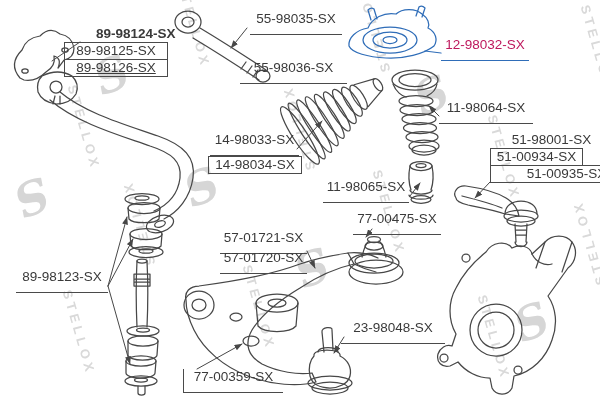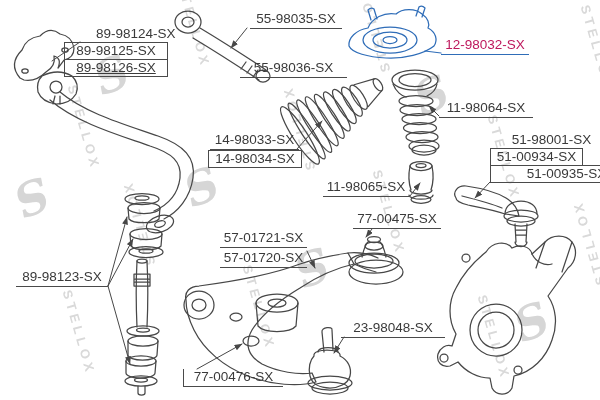--- a/index.html
+++ b/index.html
@@ -10,21 +10,21 @@
   .wm-word{font-size:13px;font-weight:bold;letter-spacing:4px;}
   .wm-s{font-family:"DejaVu Serif",serif;font-style:italic;font-weight:bold;font-size:46px;color:#d6d6d6;}
   
   .art{position:absolute;left:0;top:0;z-index:1;}
   
   .lbl{position:absolute;z-index:2;font-size:13.5px;line-height:16px;color:#3a3a3a;
        white-space:nowrap;text-align:center;}
   .stack{position:absolute;z-index:2;}
   .stack .lbl{position:static;}
   .boxed{border:1px solid #4a4a4a;padding:0 2px;background:transparent;}
-  .ul{border-bottom:1px solid #4a4a4a;padding-bottom:1px;}
+  .ul{border-bottom:1px solid #4a4a4a;padding-bottom:7px;}
   .blue{color:#be185d;border-color:#2f6db8;}
   .lft{border-left:1px solid #4a4a4a;}
 </style>
 </head>
 <body>
 
 <div class="canvas">
 
   <span class="wm wm-word" style="left:40px;top:120px;transform:rotate(74deg);">STELLOX</span>
   <span class="wm wm-word" style="left:150px;top:18px;transform:rotate(74deg);">STELLOX</span>
@@ -210,21 +210,21 @@
         <path d="M344,337 L334,353" marker-end="url(#arw)"></path>
         <path d="M197,369 L242,344" marker-end="url(#arw)"></path>
         <path d="M108,286 L127,217" marker-end="url(#arw)"></path>
         <path d="M108,286 L133,239" marker-end="url(#arw)"></path>
         <path d="M108,286 L130,364" marker-end="url(#arw)"></path>
       </g>
     </g>
   </svg>
 
   <div class="stack" style="left:64px;top:26px;">
-    <div class="lbl" style="margin-left:32px;">89-98124-SX</div>
+    <div class="lbl" style="margin-left:32px;font-weight:bold;">89-98124-SX</div>
     <div class="lbl boxed" style="width:98px;">89-98125-SX</div>
     <div class="lbl boxed" style="width:98px;margin-top:-1px;text-decoration:underline;">89-98126-SX</div>
   </div>
 
   <div class="lbl ul" style="left:250px;top:11px;width:92px;">55-98035-SX</div>
   <div class="lbl ul" style="left:240px;top:28px;width:107px;margin-top:32px;">55-98036-SX</div>
 
   <div class="lbl ul blue" style="left:441px;top:37px;width:88px;">12-98032-SX</div>
 
   <div class="lbl ul" style="left:439px;top:100px;width:94px;">11-98064-SX</div>
@@ -242,17 +242,17 @@
 
   <div class="lbl ul" style="left:323px;top:179px;width:86px;">11-98065-SX</div>
 
   <div class="lbl ul" style="left:353px;top:211px;width:88px;">77-00475-SX</div>
 
   <div class="lbl ul" style="left:220px;top:230px;width:87px;">57-01721-SX</div>
   <div class="lbl ul" style="left:220px;top:250px;width:87px;">57-01720-SX</div>
 
   <div class="lbl ul" style="left:341px;top:320px;width:104px;">23-98048-SX</div>
 
-  <div class="lbl ul lft" style="left:183px;top:369px;width:99px;">77-00476-SX</div>
+  <div class="lbl ul lft" style="left:183px;top:369px;width:99px;">77-00359-SX</div>
 
   <div class="lbl ul" style="left:16px;top:269px;width:92px;">89-98123-SX</div>
 
 </div>
 
 </body></html>

